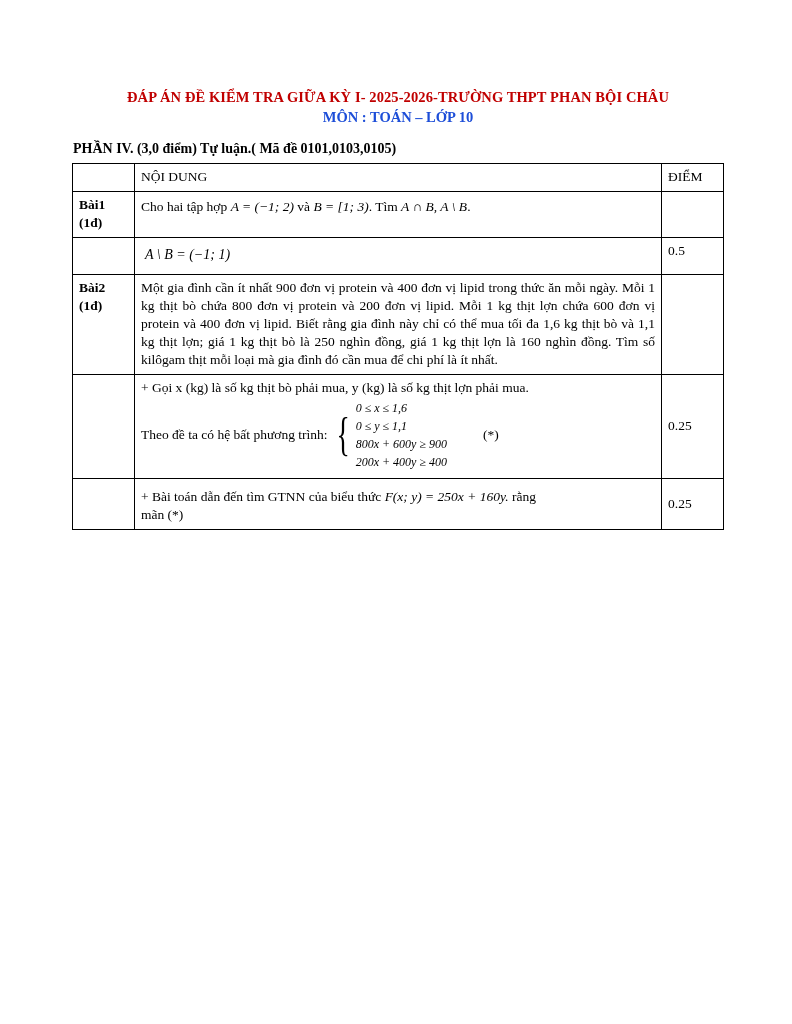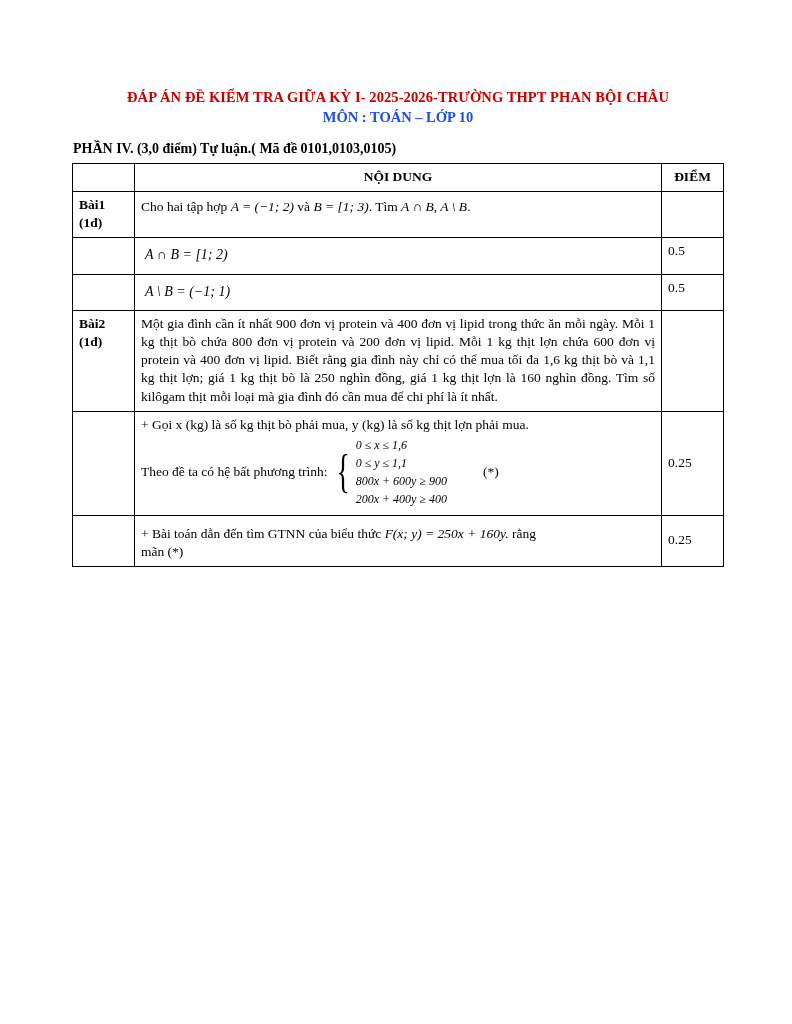--- a/index.html
+++ b/index.html
@@ -56,22 +56,22 @@
     vertical-align: top;
     padding: 4px 6px 5px 6px;
     font-size: 13.5px;
     line-height: 1.33;
   }
   col.c-label { width: 62px; }
   col.c-content { width: auto; }
   col.c-score { width: 62px; }
 
   th.head-content, th.head-score {
-    text-align: center;
-    font-weight: bold;
+    text-align: left;
+    font-weight: normal;
     font-size: 13.5px;
     padding: 2px 4px 3px 4px;
   }
   td.label-cell {
     font-weight: bold;
     font-size: 13.5px;
     line-height: 1.3;
     padding-top: 5px;
   }
   td.score-cell {
@@ -168,27 +168,20 @@
             <span>Cho hai tập hợp</span>
             <span class="math nowrap">A = (−1; 2)</span>
             <span>và</span>
             <span class="math nowrap">B = [1; 3)</span><span>. Tìm</span>
             <span class="math nowrap">A ∩ B, A \ B</span><span>.</span>
           </div>
         </td>
         <td class="score-cell"></td>
       </tr>
 
-      <tr>
-        <td class="label-cell"></td>
-        <td>
-          <div class="eq-line math">A ∩ B = [1; 2)</div>
-        </td>
-        <td class="score-cell">0.5</td>
-      </tr>
 
       <tr>
         <td class="label-cell"></td>
         <td>
           <div class="eq-line math">A \ B = (−1; 1)</div>
         </td>
         <td class="score-cell">0.5</td>
       </tr>
 
       <tr>

